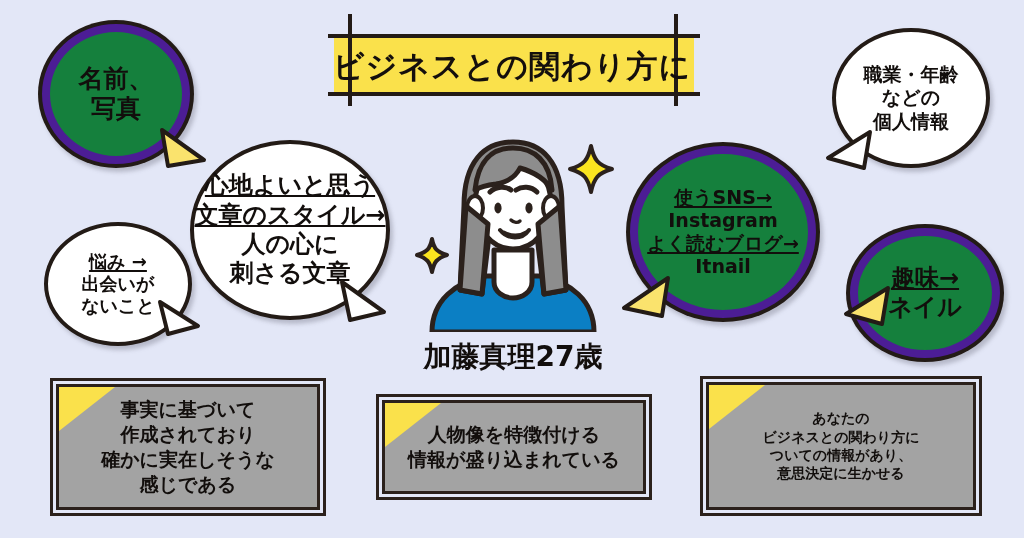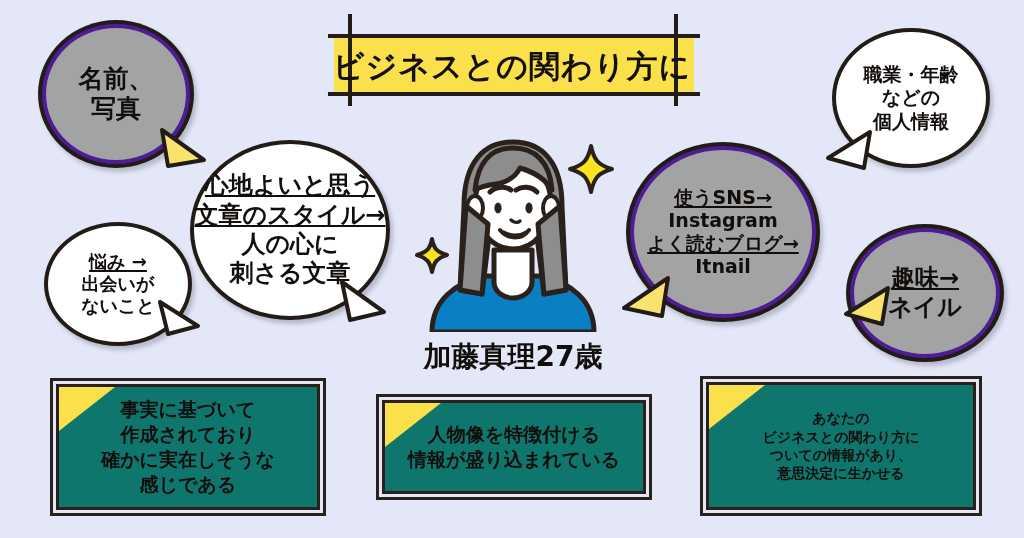--- a/index.html
+++ b/index.html
@@ -92,22 +92,22 @@
     text-underline-offset: 2px;
     text-decoration-thickness: 2px;
   }
   
   .bubble.white {
     background: #ffffff;
     border: 4px solid #231b16;
   }
   
   .bubble.yellow {
-    background: #a3a3a3;
-    border: 4px solid #4c1d95;
+    background: #15803d;
+    border: 8px solid #4c1d95;
     box-shadow: 0 0 0 4px #231b16;
   }
 
   
   #b-name      { left: 42px;  top: 24px;  width: 148px; height: 140px; font-size: 25px; }
   #b-style     { left: 190px; top: 140px; width: 200px; height: 180px; font-size: 24px; }
   #b-worry     { left: 44px;  top: 222px; width: 148px; height: 124px; font-size: 18px; }
   #b-sns       { left: 630px; top: 146px; width: 186px; height: 172px; font-size: 19px; }
   #b-personal  { left: 832px; top: 28px;  width: 158px; height: 140px; font-size: 19px; }
   #b-hobby     { left: 850px; top: 228px; width: 150px; height: 130px; font-size: 24px; }
@@ -129,21 +129,21 @@
     font-size: 28px;
     font-weight: bold;
     color: #120e0c;
     white-space: nowrap;
   }
 
   
   .stmt {
     position: absolute;
     box-sizing: border-box;
-    background: #0f766e;
+    background: #a3a3a3;
     border: 3px solid #2b211c;
     outline: 3px solid #2b211c;
     outline-offset: 3px;
     overflow: hidden;
     display: flex;
     align-items: center;
     justify-content: center;
   }
   .stmt .corner {
     position: absolute;

